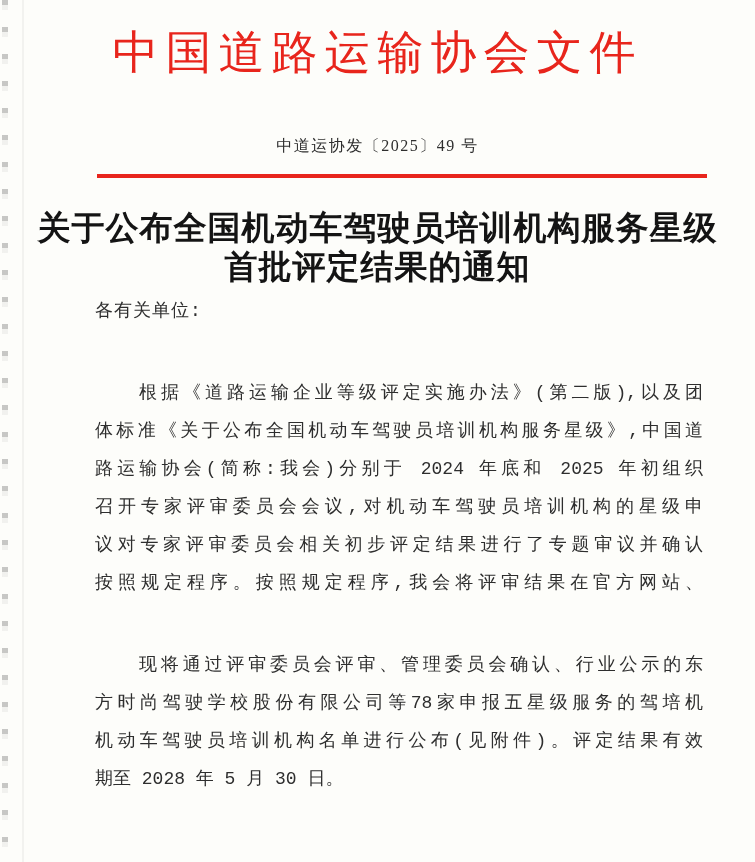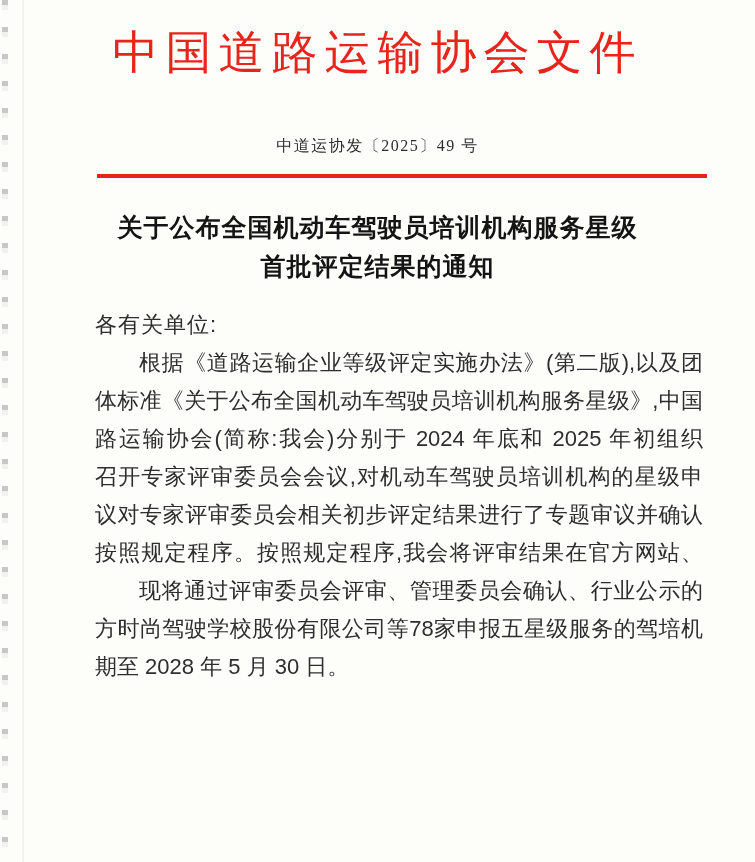--- a/index.html
+++ b/index.html
@@ -61,38 +61,38 @@
     width: 610px; height: 4px;
     background: var(--accent, #e8251c);
   }
 
   .doc-title {
     position: absolute;
     top: 208px; left: 0; width: 100%;
     text-align: center;
     font-family: "Liberation Sans", "DejaVu Sans", sans-serif;
     font-weight: 700;
-    font-size: 25px;
+    font-size: 33px;
     line-height: 39px;
     letter-spacing: 1px;
     color: #141414;
   }
 
   .body-text {
     position: absolute;
-    top: 306px; left: 95px;
+    top: 292px; left: 95px;
     width: 608px;
-    font-size: 22px;
+    font-size: 18px;
     line-height: 38px;
     color: var(--ink, #2e2e2e);
-    font-family: Liberation Sans, sans-serif;
+    font-family: Liberation Mono, monospace;
   }
   .line { height: 38px; overflow: hidden; }
   .line.fill { text-align: justify; text-align-last: justify; }
-  .line.indent { padding-left: 44px; }
+  .line.indent { padding-left: 44px; margin-top: 44px; }
   .salutation { letter-spacing: 1px; }
 </style>
 </head>
 <body>
 
 <div class="page">
   <div class="scan-marks"></div>
   <div class="scan-vline"></div>
 
   <div class="org-title">中国道路运输协会文件</div>
@@ -110,16 +110,17 @@
     <div class="line salutation">各有关单位:</div>
     <div id="paragraphs">
         <div class="line indent fill">根据《道路运输企业等级评定实施办法》(第二版),以及团</div>
         <div class="line fill">体标准《关于公布全国机动车驾驶员培训机构服务星级》,中国道</div>
         <div class="line fill">路运输协会(简称:我会)分别于 2024 年底和 2025 年初组织</div>
         <div class="line fill">召开专家评审委员会会议,对机动车驾驶员培训机构的星级申</div>
         <div class="line fill">议对专家评审委员会相关初步评定结果进行了专题审议并确认</div>
         <div class="line fill">按照规定程序。按照规定程序,我会将评审结果在官方网站、</div>
         <div class="line indent fill">现将通过评审委员会评审、管理委员会确认、行业公示的东</div>
         <div class="line fill">方时尚驾驶学校股份有限公司等78家申报五星级服务的驾培机</div>
+        <div class="line fill">机动车驾驶员培训机构名单进行公布(见附件)。评定结果有效</div>
         <div class="line">期至 2028 年 5 月 30 日。</div>
       </div>
   </div>
 </div>
 
 </body></html>

